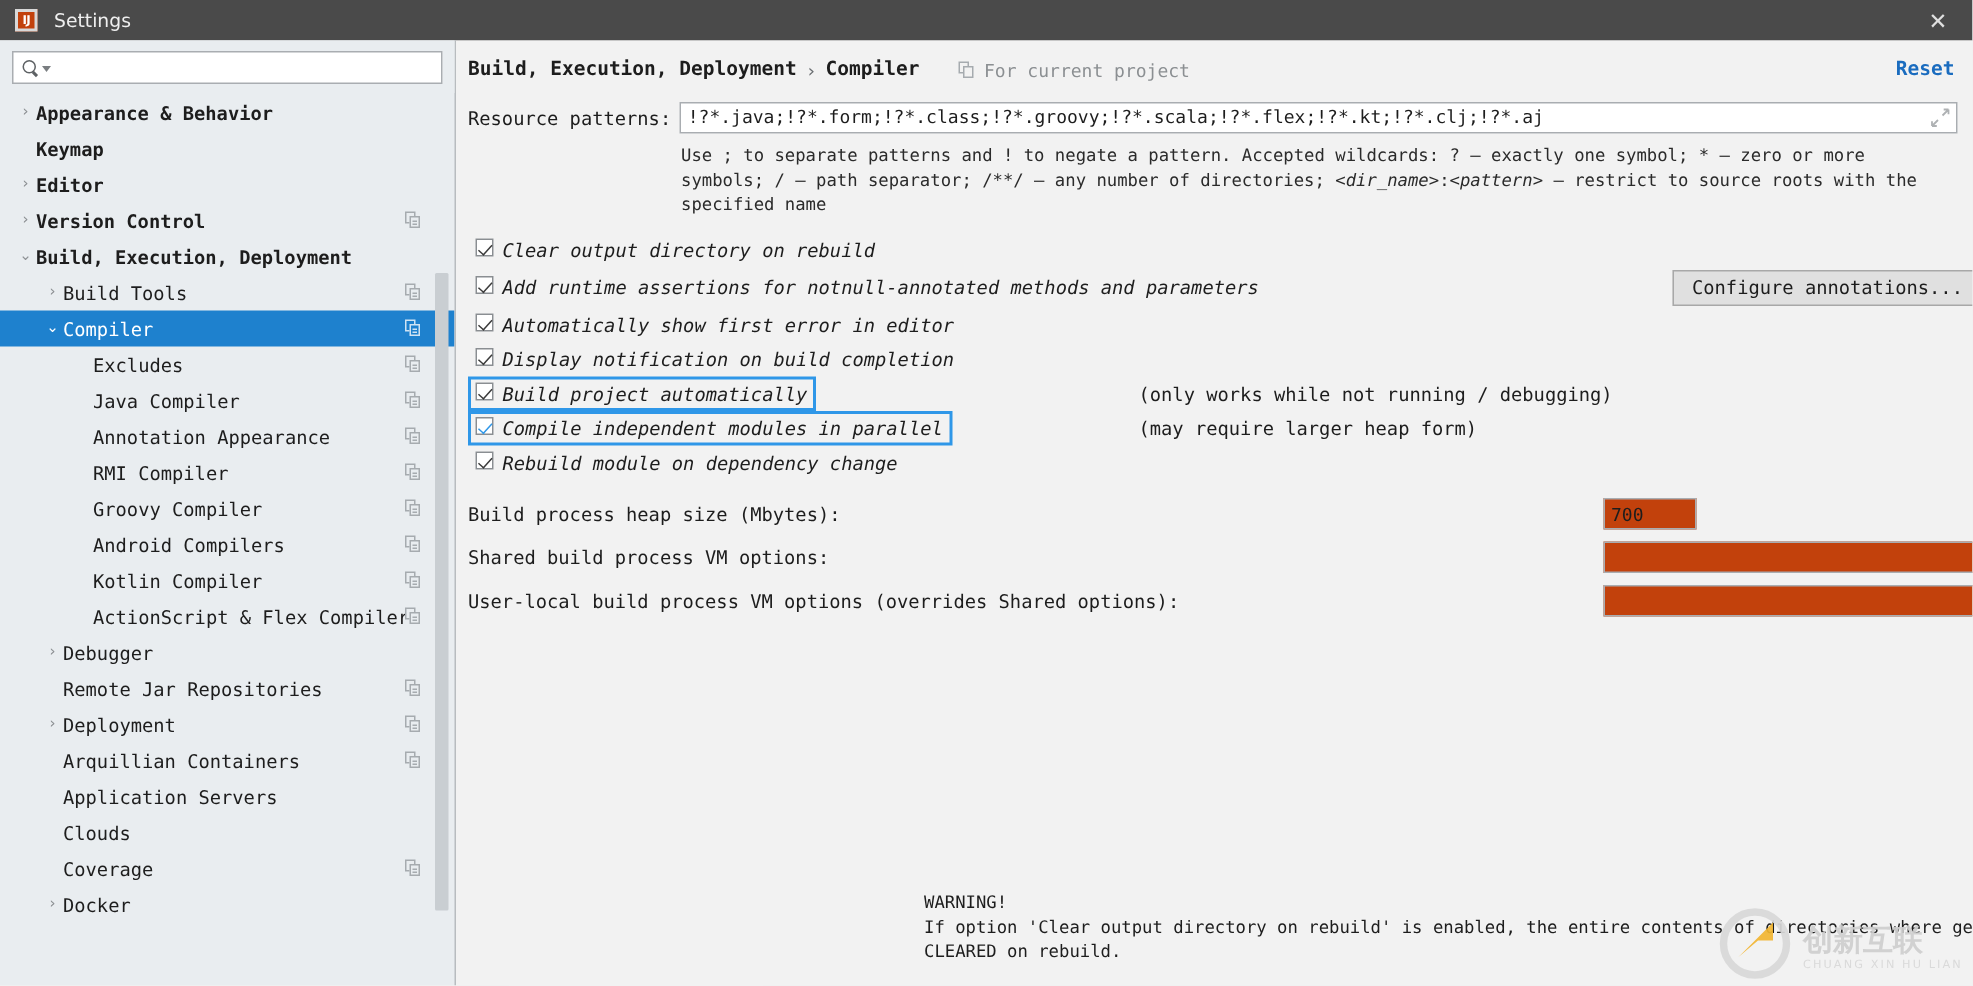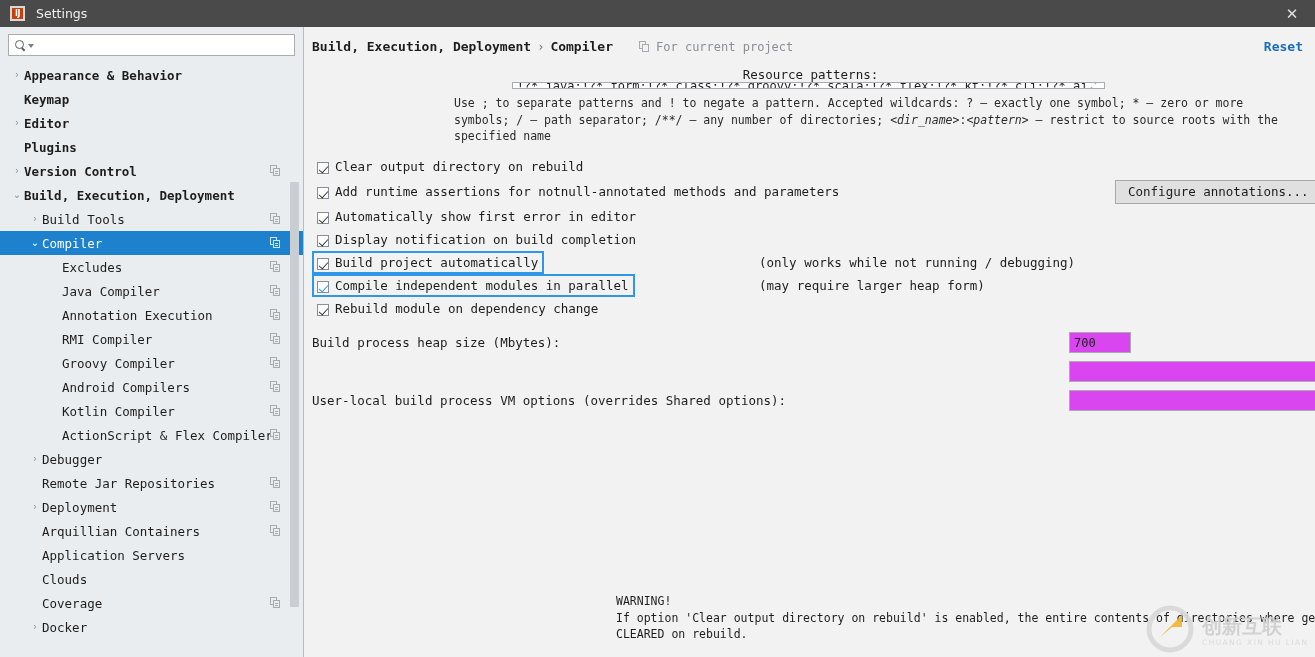--- a/index.html
+++ b/index.html
@@ -261,21 +261,20 @@
     cursor: pointer;
   }
 
   
   .row {
     display: flex;
     align-items: center;
     padding-left: 8px;
     font-size: 12.5px;
     color: #1d1d1d;
-    flex-direction: column;
   }
   #patterns-row {
     margin-top: 10px;
     height: 22px;
   }
   #patterns-row .lbl { margin-right: 6px; white-space: nowrap; }
   #patterns-field {
     flex: 1;
     height: 21px;
     background: #ffffff;
@@ -315,23 +314,24 @@
   #checklist { margin-top: 10px; }
   .cbrow {
     display: flex;
     align-items: center;
     height: 23px;
     padding-left: 8px;
     position: relative;
   }
   .cbrow .cbwrap {
     display: inline-flex;
-    align-items: flex-end;
+    align-items: flex-start;
     padding: 2px 4px 2px 3px;
     border: 2px solid transparent;
+    font-style: italic;
   }
   .cbrow.focused .cbwrap {
     border-color: #2f97e8;
   }
   .checkbox {
     width: 12px; height: 12px;
     border: 1px solid #8a8e92;
     background: #ffffff;
     position: relative;
     flex: 0 0 12px;
@@ -384,21 +384,21 @@
     position: relative;
   }
   .fieldrow .flabel {
     font-size: 12.5px;
     color: #1d1d1d;
     white-space: nowrap;
     text-align: center;
   }
   .txtfield {
     position: absolute;
-    background: #d946ef;
+    background: #c2410c;
     border: 1px solid #a9adb1;
     height: 21px;
     display: flex;
     align-items: center;
     padding-left: 4px;
     font-size: 12px;
     color: #1d1d1d;
   }
   #heap-field { left: 765px; width: 62px; }
   #shared-field { left: 765px; width: 540px; }
@@ -455,24 +455,20 @@
           </div>
           <div class="tree-item lvl0 bold">
             <span class="arrow"></span>
             <span class="tlabel">Keymap</span>
           </div>
           <div class="tree-item lvl0 bold">
             <span class="arrow">›</span>
             <span class="tlabel">Editor</span>
           </div>
           <div class="tree-item lvl0 bold">
-            <span class="arrow"></span>
-            <span class="tlabel">Plugins</span>
-          </div>
-          <div class="tree-item lvl0 bold">
             <span class="arrow">›</span>
             <span class="tlabel">Version Control</span>
             <span class="copy-ic">
               <span class="sq1"></span>
               <span class="sq2"></span>
             </span>
           </div>
           <div class="tree-item lvl0 bold">
             <span class="arrow">⌄</span>
             <span class="tlabel">Build, Execution, Deployment</span>
@@ -504,21 +500,21 @@
           <div class="tree-item lvl2">
             <span class="arrow"></span>
             <span class="tlabel">Java Compiler</span>
             <span class="copy-ic">
               <span class="sq1"></span>
               <span class="sq2"></span>
             </span>
           </div>
           <div class="tree-item lvl2">
             <span class="arrow"></span>
-            <span class="tlabel">Annotation Execution</span>
+            <span class="tlabel">Annotation Appearance</span>
             <span class="copy-ic">
               <span class="sq1"></span>
               <span class="sq2"></span>
             </span>
           </div>
           <div class="tree-item lvl2">
             <span class="arrow"></span>
             <span class="tlabel">RMI Compiler</span>
             <span class="copy-ic">
               <span class="sq1"></span>
@@ -690,20 +686,21 @@
           </label>
         </div>
       </div>
 
     <div id="fieldlist" style="margin-top: 8px;">
         <div class="fieldrow">
           <span class="flabel">Build process heap size (Mbytes):</span>
           <span class="txtfield" id="heap-field">700</span>
         </div>
         <div class="fieldrow">
+          <span class="flabel">Shared build process VM options:</span>
           <span class="txtfield" id="shared-field"></span>
         </div>
         <div class="fieldrow">
           <span class="flabel">User-local build process VM options (overrides Shared options):</span>
           <span class="txtfield" id="userlocal-field"></span>
         </div>
       </div>
 
     <div id="warning-block"><span class="wtitle">WARNING!</span><span>If option 'Clear output directory on rebuild' is enabled, the entire contents of directories where generated sources are stored WILL BE CLEARED on rebuild.</span></div>
 

